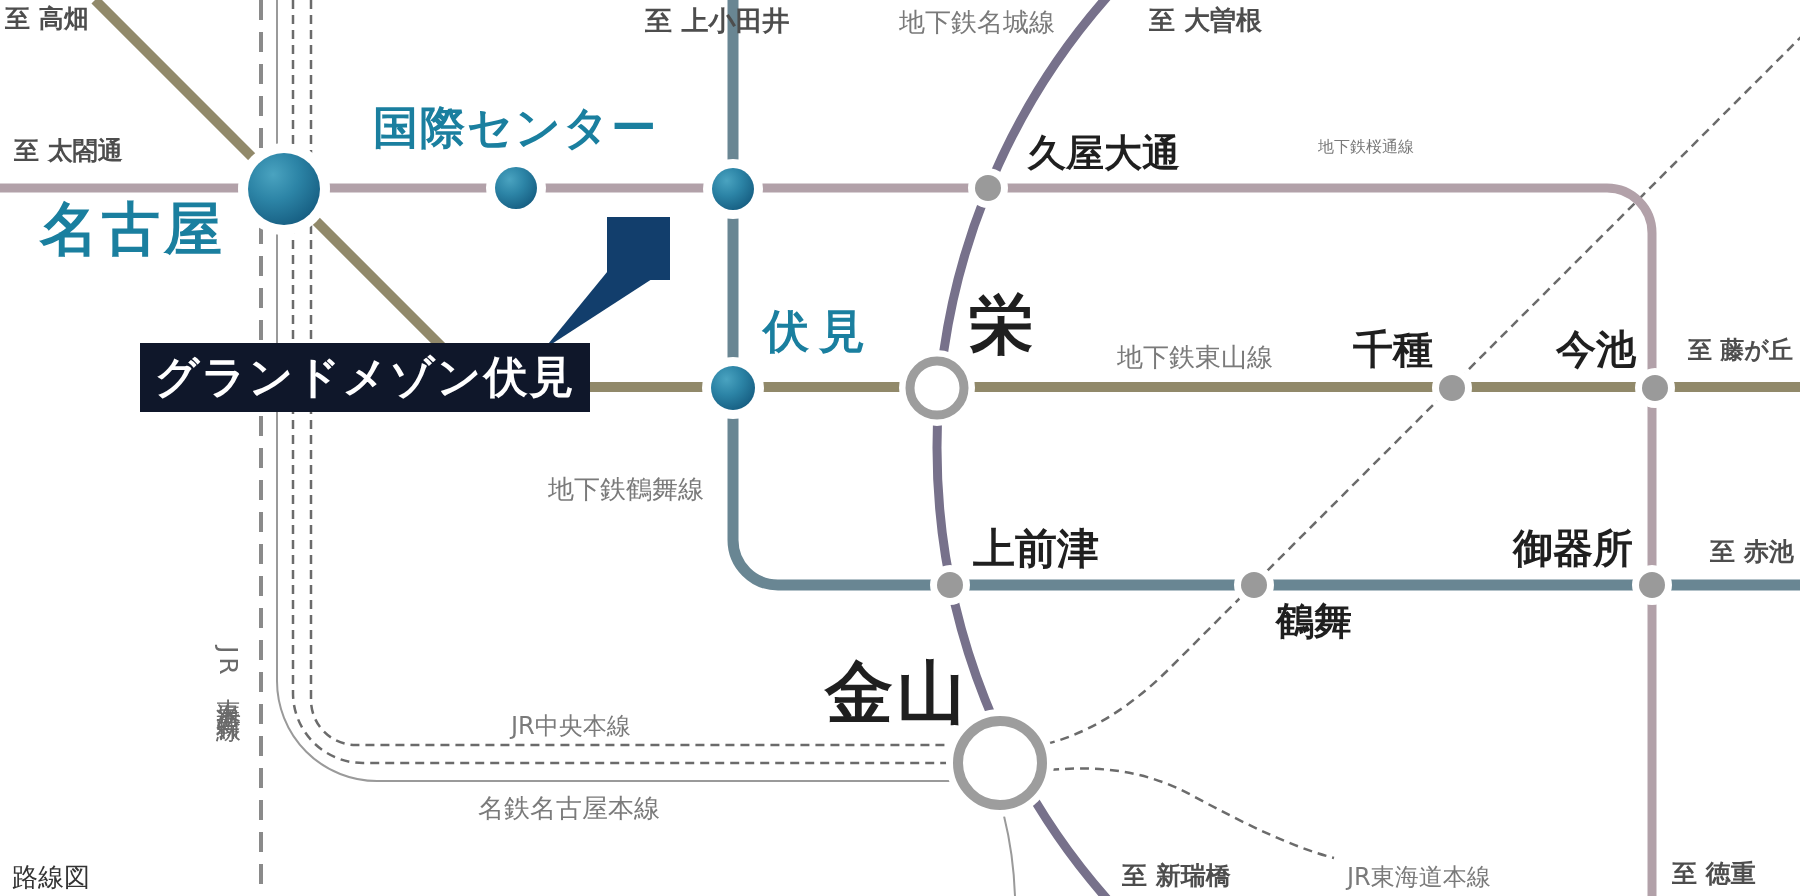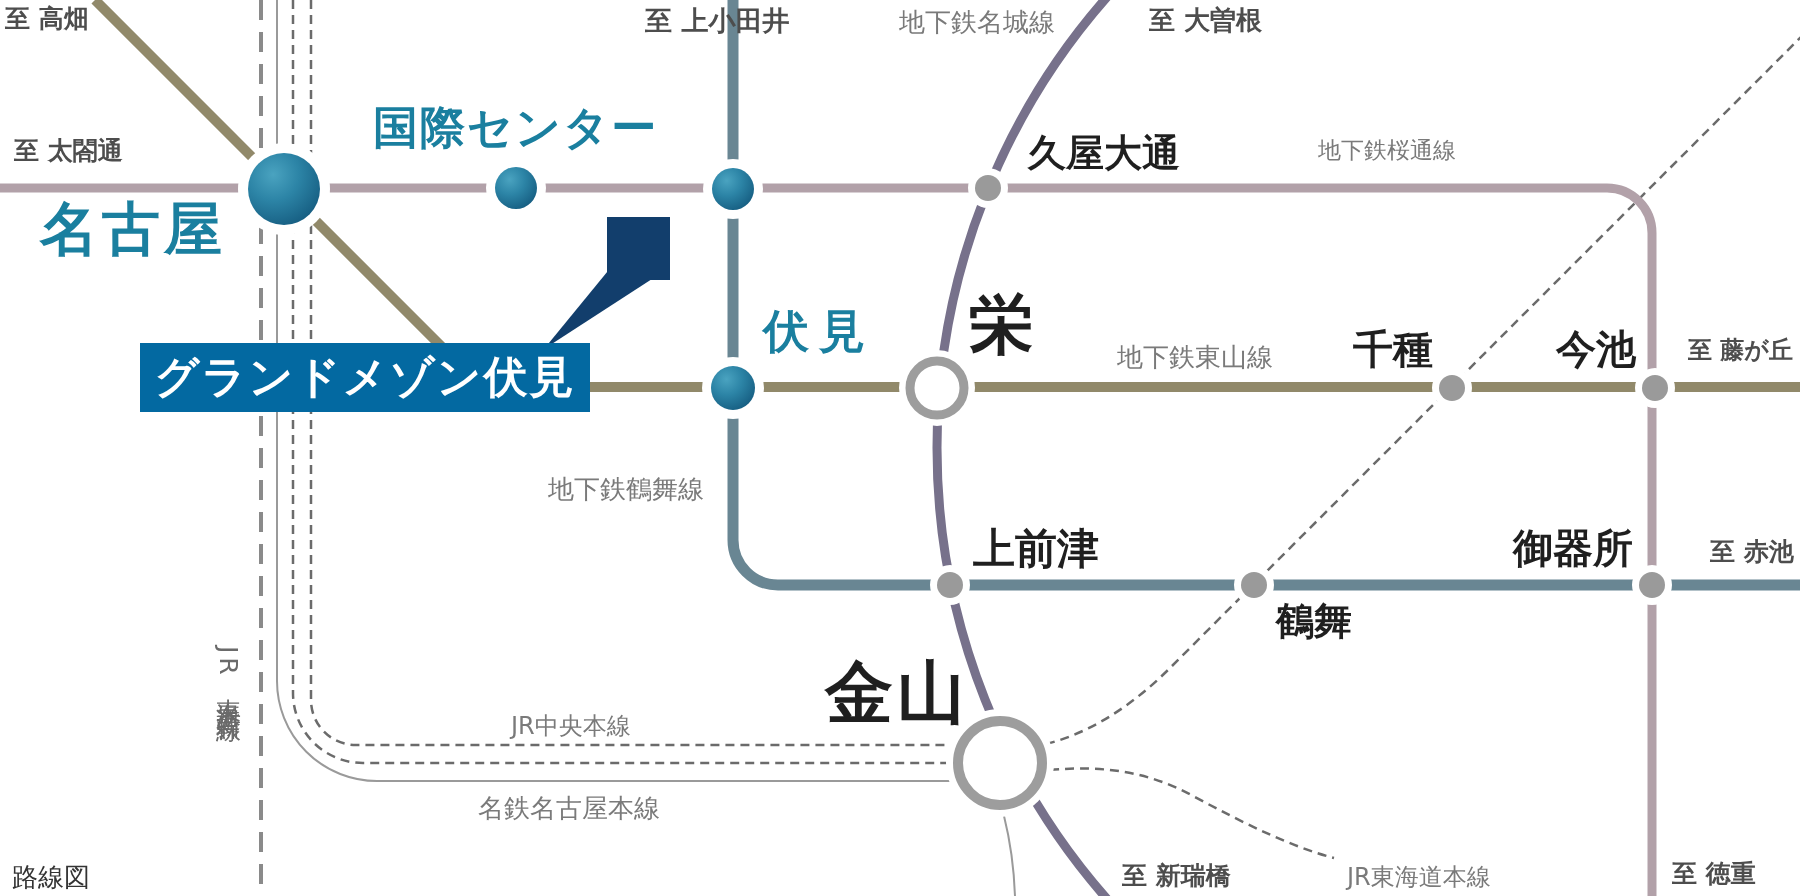--- a/index.html
+++ b/index.html
@@ -7,21 +7,21 @@
          font-family:"DejaVu Sans","Liberation Sans",sans-serif;}
   #rail-svg{position:absolute;left:0;top:0;}
   .lbl{position:absolute;white-space:nowrap;line-height:1;z-index:5;}
   .st-teal{font-family:"DejaVu Serif","Liberation Serif",serif;font-weight:bold;color:#1a7f9f;}
   .st-black{font-family:"DejaVu Serif","Liberation Serif",serif;font-weight:bold;color:#1f1f1f;}
   .terminus{font-weight:bold;color:#4d4d4d;}
   .linelbl{color:#7a7a7a;font-weight:400;}
   .vertical{writing-mode:vertical-rl;text-orientation:mixed;letter-spacing:4px;}
   .maptitle{color:#333333;}
   .property-box{position:absolute;left:140px;top:343px;width:450px;height:69px;
-      background:#0369a1;color:#ffffff;display:flex;align-items:center;justify-content:center;
+      background:#0f172a;color:#ffffff;display:flex;align-items:center;justify-content:center;
       font-family:"DejaVu Serif","Liberation Serif",serif;font-weight:bold;font-size:44px;
       letter-spacing:2px;z-index:6;}
 </style>
 </head>
 <body>
 
 <div id="stage">
 
   <svg id="rail-svg" width="1800" height="896" viewBox="0 0 1800 896">
     <defs>
@@ -95,21 +95,21 @@
   <div class="lbl st-teal" style="left:373px;top:105px;font-size:45px;letter-spacing:2px;">国際センター</div>
 
   <div class="lbl st-teal" style="left:40px;top:200px;font-size:58px;letter-spacing:4px;">名古屋</div>
 
   <div class="lbl terminus" style="left:645px;top:7px;font-size:27px;">至 上小田井</div>
 
   <div class="lbl linelbl" style="left:899px;top:9px;font-size:26px;">地下鉄名城線</div>
   <div class="lbl terminus" style="left:1124px;top:7px;font-size:26px;margin-left:25px;">至 大曽根</div>
 
   <div class="lbl st-black" style="left:1028px;top:134px;font-size:38px;">久屋大通</div>
-  <div class="lbl linelbl" style="left:1318px;top:139px;font-size:23px;text-align:center;">地下鉄桜通線</div>
+  <div class="lbl linelbl" style="left:1318px;top:139px;font-size:16px;text-align:center;">地下鉄桜通線</div>
 
   <div class="lbl st-teal" style="left:763px;top:308px;font-size:46px;letter-spacing:10px;">伏見</div>
   <div class="lbl st-black" style="left:969px;top:292px;font-size:64px;">栄</div>
   <div class="lbl linelbl" style="left:1117px;top:344px;font-size:26px;">地下鉄東山線</div>
 
   <div class="lbl st-black" style="left:1353px;top:329px;font-size:40px;">千種</div>
   <div class="lbl st-black" style="left:1556px;top:329px;font-size:40px;">今池</div>
   <div class="lbl terminus" style="left:1688px;top:338px;font-size:24px;">至 藤が丘</div>
 
   <div class="lbl linelbl" style="left:548px;top:476px;font-size:26px;">地下鉄鶴舞線</div>

